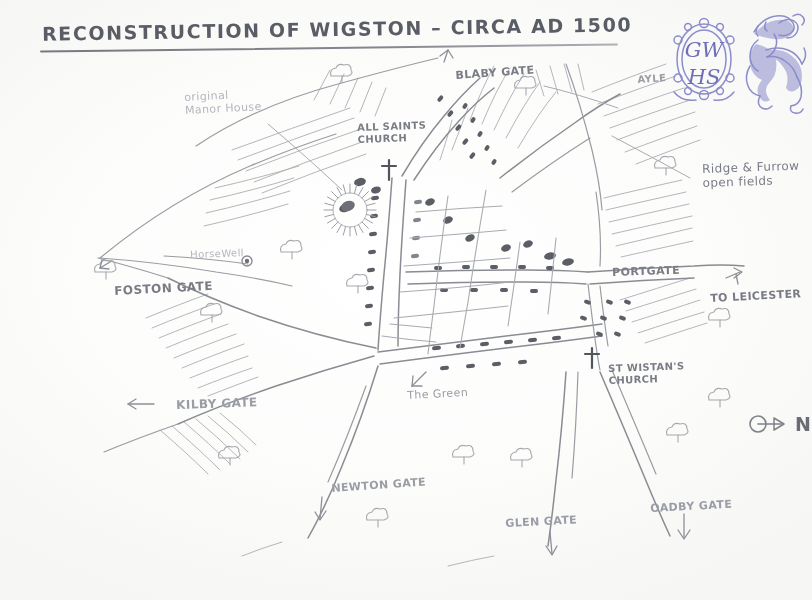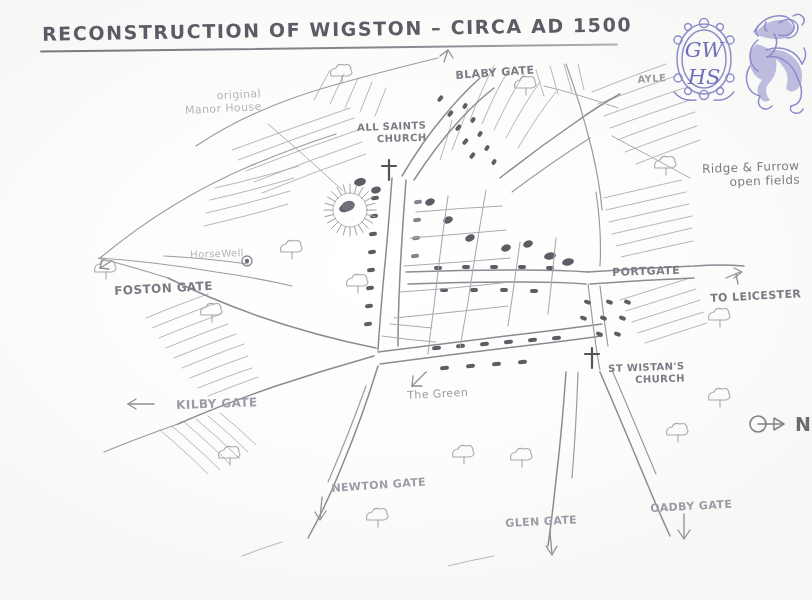--- a/index.html
+++ b/index.html
@@ -10,21 +10,20 @@
   }
   body {
     font-family: "Liberation Sans", sans-serif;
   }
   #map-page {
     position: relative;
     width: 812px;
     height: 600px;
     background: #fbfbfa;
     overflow: hidden;
-    text-align: right;
   }
   #paper-tone {
     position: absolute;
     inset: 0;
     background:
       radial-gradient(ellipse 70% 60% at 48% 45%, #ffffff 0%, #fcfcfb 58%, #f6f6f5 100%),
       linear-gradient(180deg, #fdfdfd 0%, #f7f7f6 100%);
     pointer-events: none;
   }
   #map-svg {

